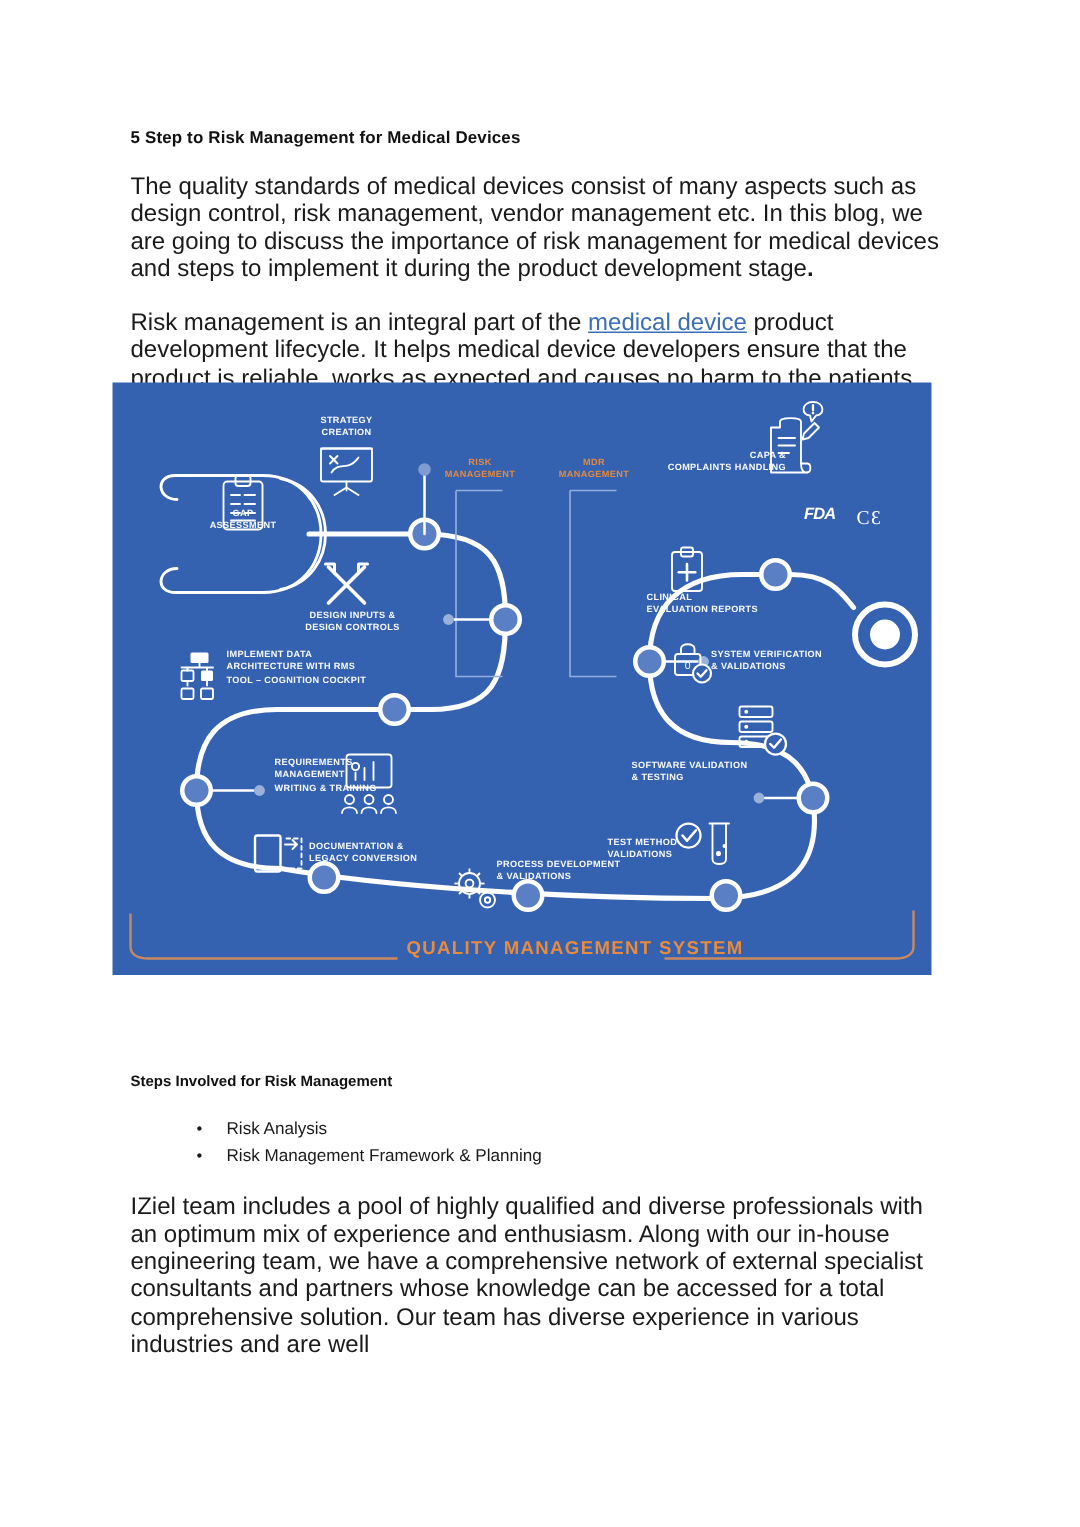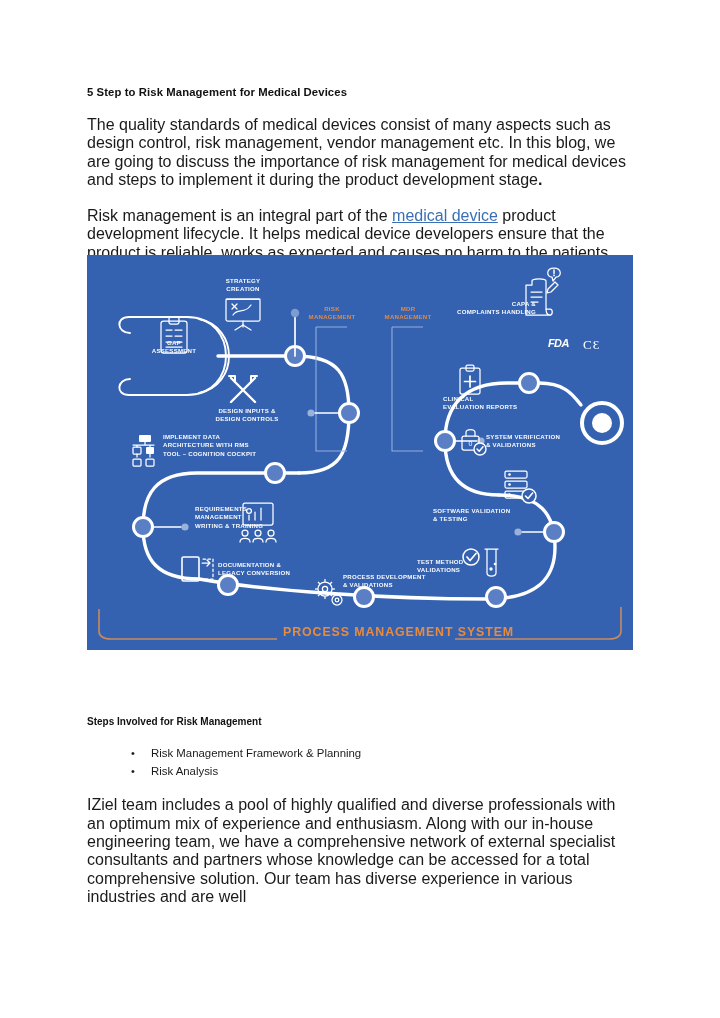--- a/index.html
+++ b/index.html
@@ -46,21 +46,21 @@
   }
   p.para .bold-end { font-weight: bold; }
   a.inline-link {
     color: #3b6fb5;
     text-decoration: underline;
   }
 
   
   .infographic {
     position: absolute;
-    left: 87px;
+    left: 75px;
     top: 255px;
     width: 546px;
     height: 395px;
     background: #3462b0;
     overflow: hidden;
   }
   .infographic svg { display:block; }
 
   .ig-label {
     position: absolute;
@@ -395,30 +395,30 @@
 COMPLAINTS HANDLING</div>
 
     <div class="ig-label orange" style="left:214px; top:50px; width:62px;">RISK
 MANAGEMENT</div>
     <div class="ig-label orange" style="left:290px; top:50px; width:62px;">MDR
 MANAGEMENT</div>
 
     <div class="fda-mark" style="left:461px; top:82px;">FDA</div>
     <div class="ce-mark" style="left:496px; top:82px;">CƐ</div>
 
-    <div class="qms-title" style="left:196px; top:370px;">PROCESS MANAGEMENT SYSTEM</div>
+    <div class="qms-title" style="left:196px; top:370px;">QUALITY MANAGEMENT SYSTEM</div>
 
   </div>
 
   <div class="lower">
 
     <h2 class="sub-title">Steps Involved for Risk Management</h2>
 
     <ul class="steps">
+      <li>Risk Analysis</li>
       <li>Risk Management Framework &amp; Planning</li>
-      <li>Risk Analysis</li>
     </ul>
 
     <p class="para">IZiel team includes a pool of highly qualified and diverse professionals with an optimum mix of experience and enthusiasm. Along with our in-house engineering team, we have a comprehensive network of external specialist consultants and partners whose knowledge can be accessed for a total comprehensive solution. Our team has diverse experience in various industries and are well</p>
 
   </div>
 
 </div>
 
 </body></html>

